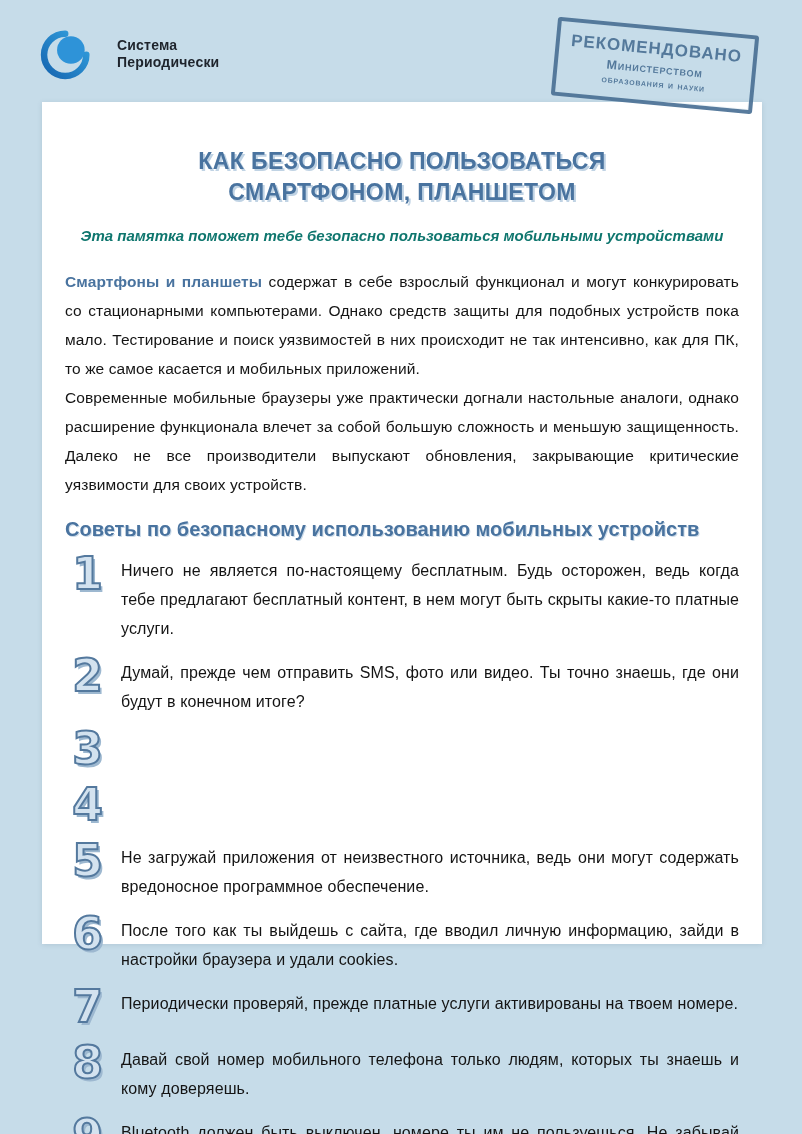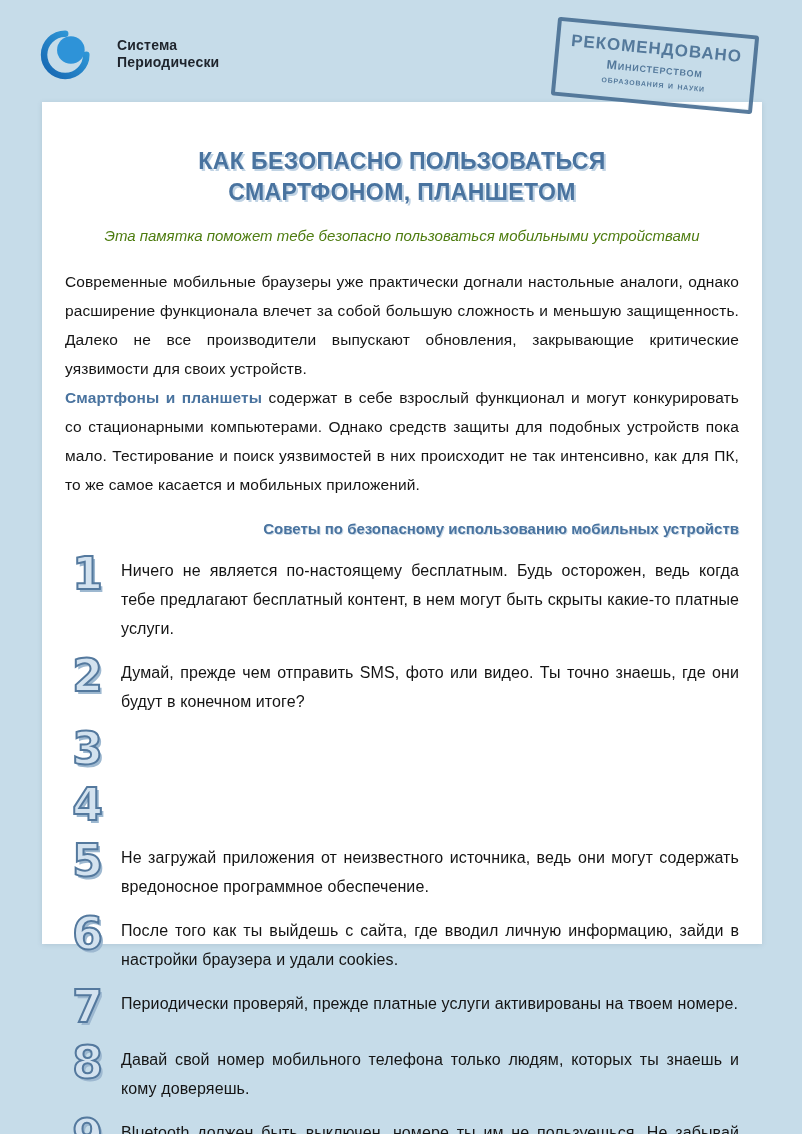--- a/index.html
+++ b/index.html
@@ -49,35 +49,35 @@
 
   .doc-title{
     text-align:center;
     font-weight:bold;font-size:23px;line-height:31px;letter-spacing:.4px;
     color:#49739f;
     text-shadow:2px 2px 0 #c0d3e4;
     margin:0;
   }
   .doc-subtitle{
     text-align:center;
-    font-style:italic;font-weight:400;font-size:15px;line-height:20px;
-    color:#4d7c0f;
+    font-style:italic;font-weight:700;font-size:15px;line-height:20px;
+    color:#0f766e;
     margin:18px 0 0;
   }
 
   .intro{margin:21px 0 0;}
   .intro p{
     margin:0;text-align:justify;
     font-size:15.5px;line-height:29px;letter-spacing:.1px;
   }
   .intro-lead{font-weight:bold;color:#49739f;}
 
   .tips-heading{
-    text-align:right;
-    font-weight:bold;font-size:15px;line-height:22px;
+    text-align:left;
+    font-weight:bold;font-size:20px;line-height:22px;
     color:#49739f;text-shadow:1px 1px 0 #ccdbe9;
     margin:19px 0 0;
   }
 
   .tips{margin:15px 0 0;list-style:none;padding:0;}
   .tip{
     display:flex;align-items:flex-start;gap:11px;
     margin:0 0 14px;
   }
   .tip-num{
@@ -129,22 +129,22 @@
   <div class="card">
 
     <h1 class="doc-title">
       <span>КАК БЕЗОПАСНО ПОЛЬЗОВАТЬСЯ</span><br>
       <span>СМАРТФОНОМ, ПЛАНШЕТОМ</span>
     </h1>
 
     <p class="doc-subtitle">Эта памятка поможет тебе безопасно пользоваться мобильными устройствами</p>
 
     <div class="intro">
+      <p><span class="intro-lead">Смартфоны и планшеты</span><span> содержат в себе взрослый функционал и могут конкурировать со стационарными компьютерами. Однако средств защиты для подобных устройств пока мало. Тестирование и поиск уязвимостей в них происходит не так интенсивно, как для ПК, то же самое касается и мобильных приложений.</span></p>
       <p>Современные мобильные браузеры уже практически догнали настольные аналоги, однако расширение функционала влечет за собой большую сложность и меньшую защищенность. Далеко не все производители выпускают обновления, закрывающие критические уязвимости для своих устройств.</p>
-      <p><span class="intro-lead">Смартфоны и планшеты</span><span> содержат в себе взрослый функционал и могут конкурировать со стационарными компьютерами. Однако средств защиты для подобных устройств пока мало. Тестирование и поиск уязвимостей в них происходит не так интенсивно, как для ПК, то же самое касается и мобильных приложений.</span></p>
     </div>
 
     <h2 class="tips-heading">Советы по безопасному использованию мобильных устройств</h2>
 
     <ul class="tips">
       <li class="tip">
         <span class="tip-num">1</span>
         <span class="tip-text">Ничего не является по-настоящему бесплатным. Будь осторожен, ведь когда тебе предлагают бесплатный контент, в нем могут быть скрыты какие-то платные услуги.</span>
       </li>
       <li class="tip">

